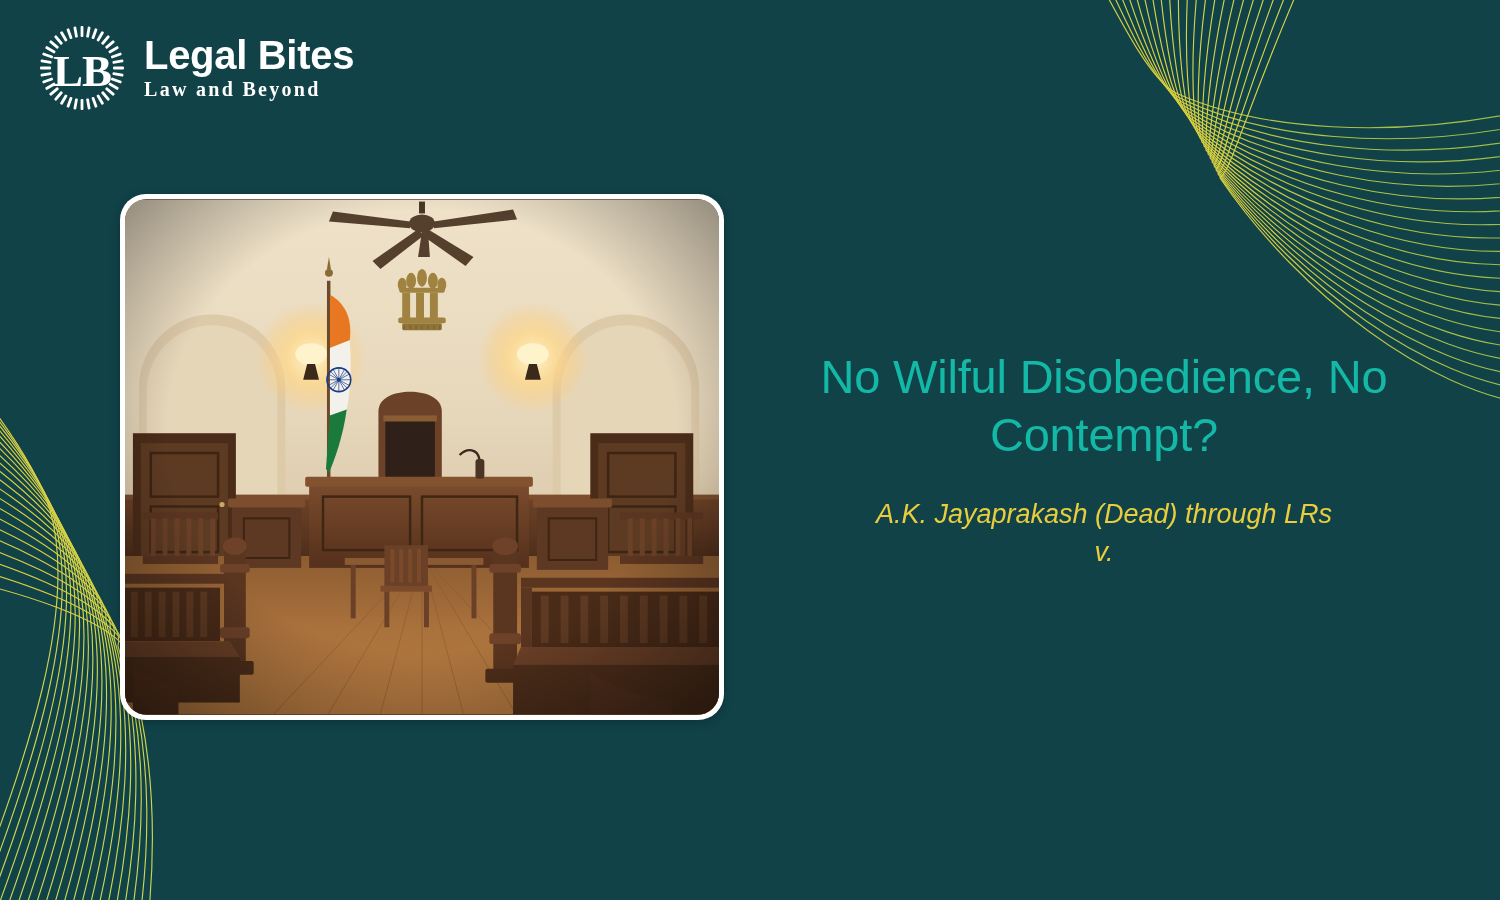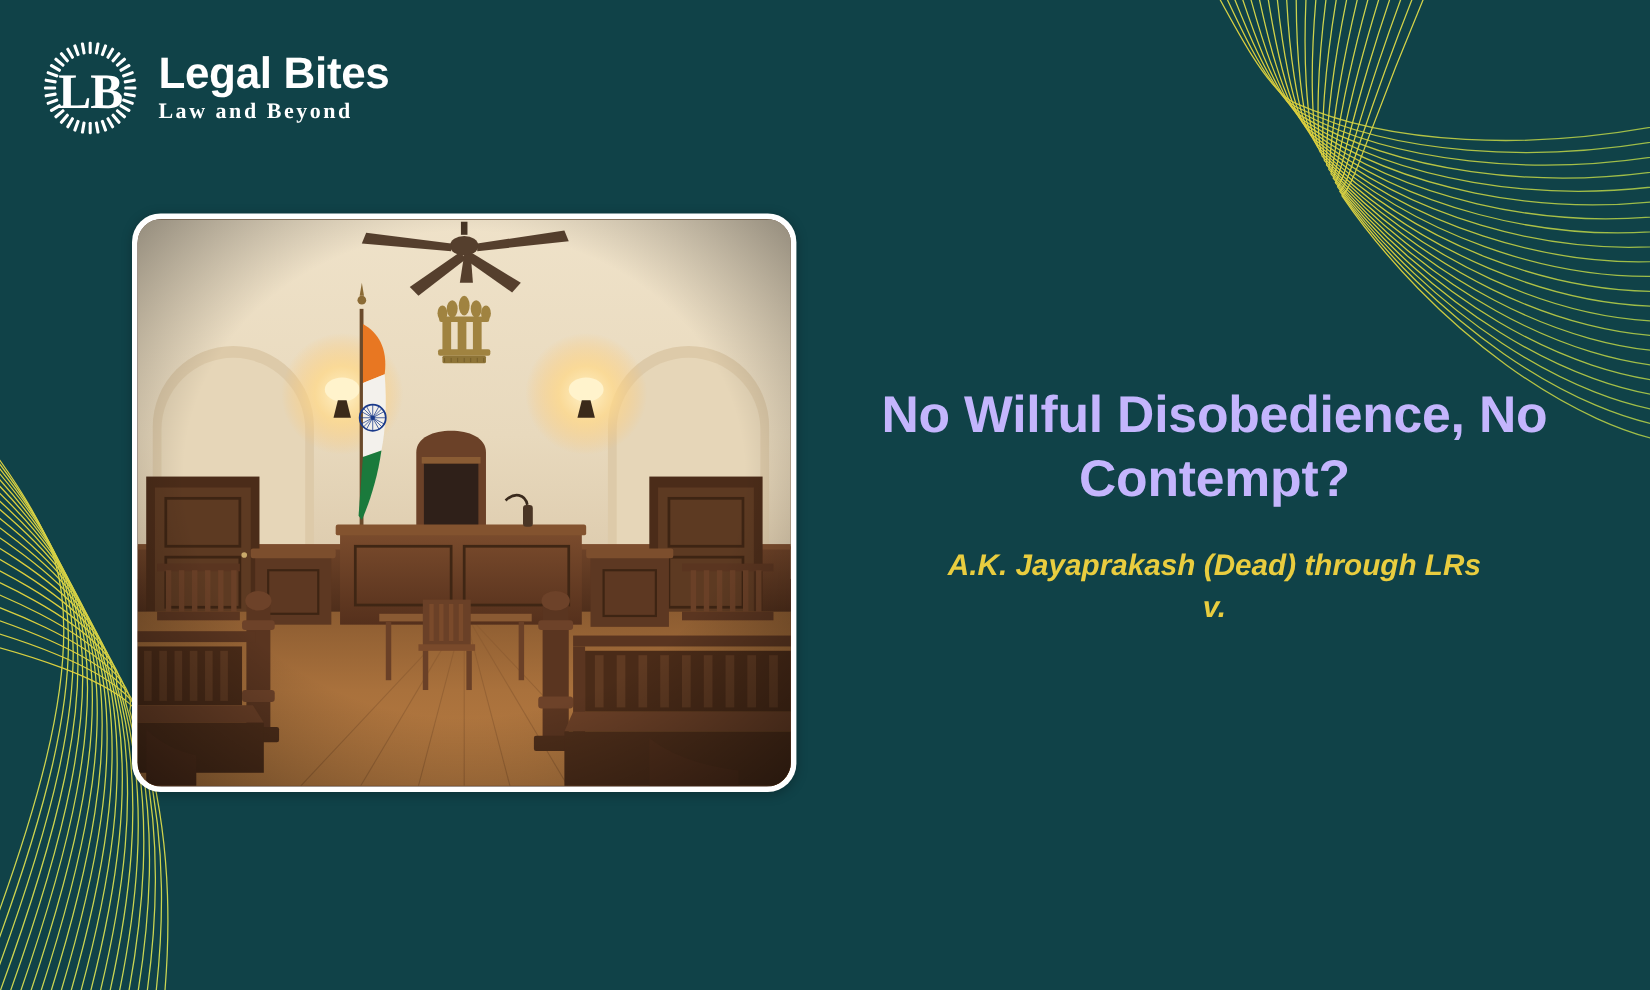--- a/index.html
+++ b/index.html
@@ -17,21 +17,21 @@
   }
 
   
   .deco{ position:absolute; pointer-events:none; }
   .deco-tr{ top:-10px; right:-20px; width:460px; height:450px; }
   .deco-bl{ bottom:-40px; left:-150px; width:380px; height:760px; }
   .deco svg{ display:block; width:100%; height:100%; }
 
   
   .logo{
-    position:absolute; left:36px; top:34px;
+    position:absolute; left:36px; top:22px;
     display:flex; align-items:center; gap:16px;
   }
   .logo-mark{ width:92px; height:92px; position:relative; flex:0 0 auto; }
   .logo-mark svg{ display:block; width:92px; height:92px; }
   .logo-words{ display:flex; flex-direction:column; justify-content:center; }
   .brand{
     color:#ffffff;
     font-size:40px;
     font-weight:700;
     letter-spacing:-0.3px;
@@ -70,34 +70,34 @@
   
   .content{
     position:absolute;
     left:746px; top:150px;
     width:716px; height:620px;
     display:flex; flex-direction:column;
     align-items:center; justify-content:center;
     text-align:center;
   }
   .headline{
-    color:#c4b5fd;
+    color:#14b8a6;
     font-size:47px;
-    font-weight:700;
+    font-weight:400;
     line-height:1.22;
     letter-spacing:-0.2px;
     max-width:660px;
   }
   .case-block{
     margin-top:32px;
     color:#e9cd3f;
     font-size:27px;
     font-style:italic;
     line-height:1.42;
-    font-weight:700;
+    font-weight:400;
   }
   .case-line{ display:block; white-space:nowrap; }
   .petition{
     margin-top:36px;
     color:#e9cd3f;
     font-size:26px;
     font-style:italic;
     font-weight:400;
     white-space:nowrap;
   }

